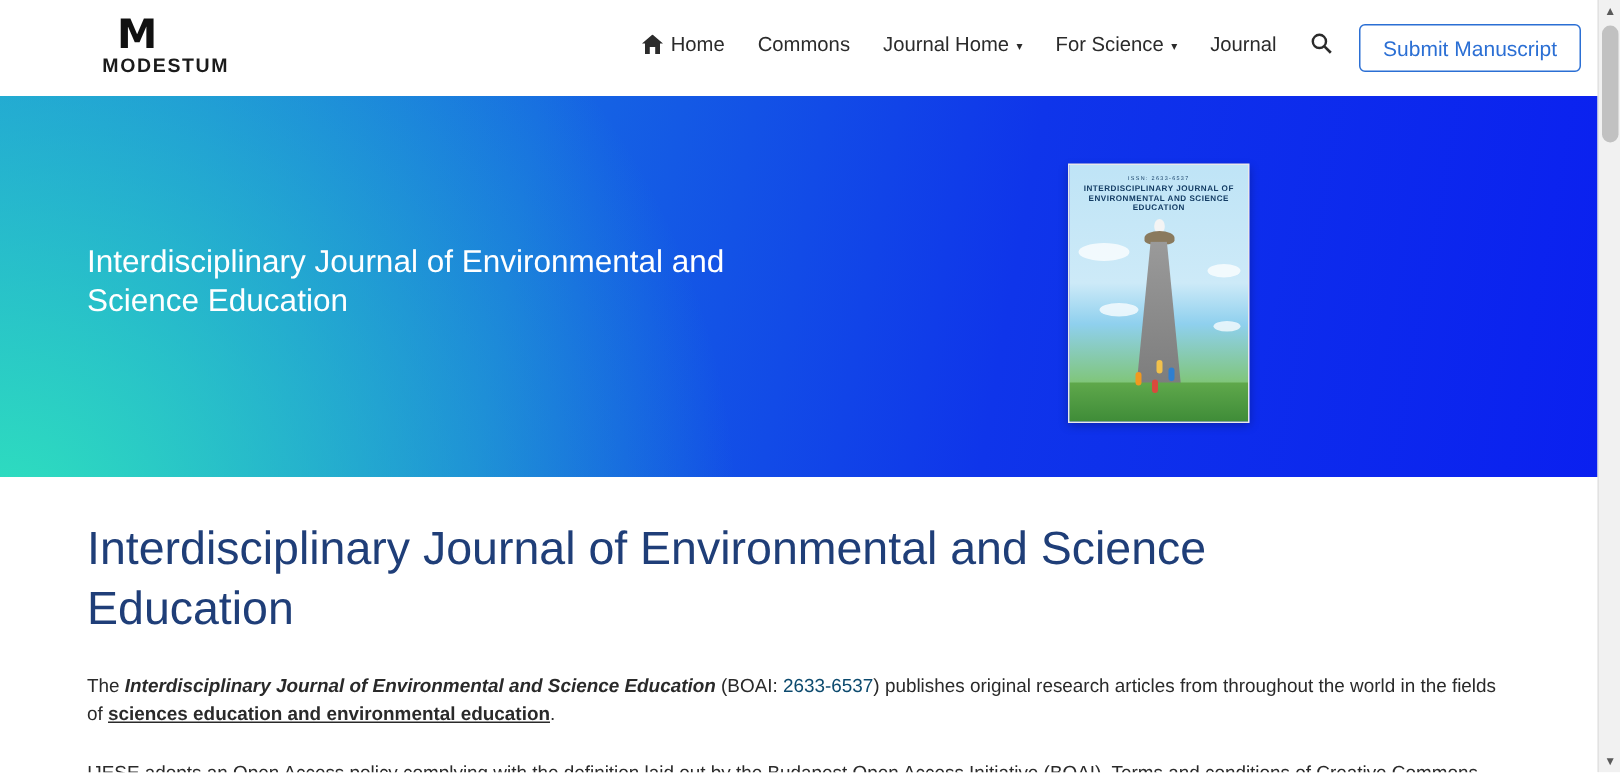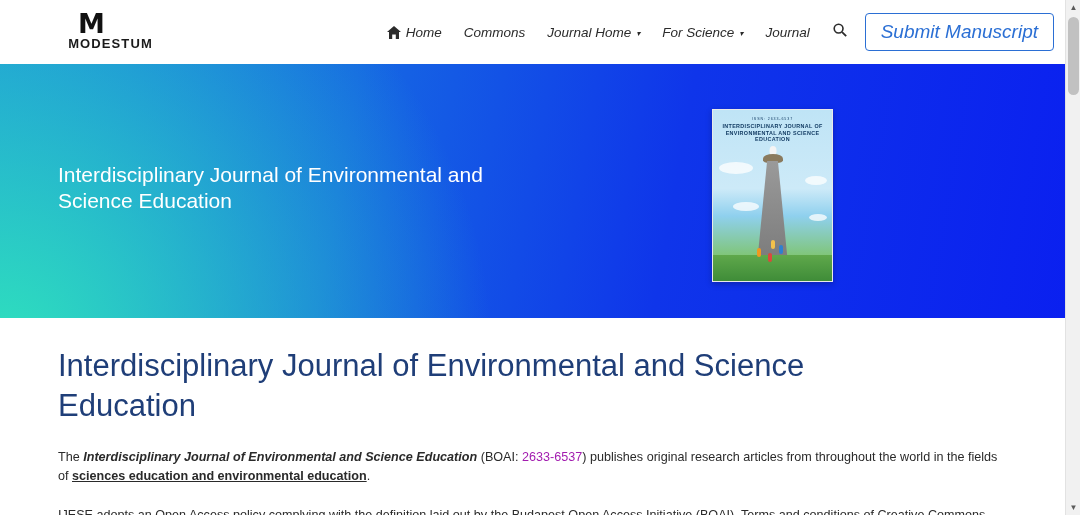--- a/index.html
+++ b/index.html
@@ -53,23 +53,22 @@
     font-size: 27px; font-weight: bold; color: #111;
     line-height: 22px; letter-spacing: -1px;
     font-family: "DejaVu Sans", sans-serif;
   }
   .logo-text {
     font-size: 13px; letter-spacing: 1.1px; color: #1b1b1b;
     margin-top: 1px; font-weight: bold; margin-left: 39px;
   }
   .nav {
     margin-left: auto;
-    display: flex; align-items: center;
+    display: flex; align-items: flex-start;
     gap: 0px;
-    font-style: italic;
   }
   .nav-item {
     font-size: 13.5px; color: #2b2b2b;
     padding: 6px 11px;
     display: flex; align-items: center; gap: 5px;
     white-space: nowrap;
     cursor: pointer;
   }
   .nav-item .caret {
     font-size: 8px; color: #2b2b2b; position: relative; top: 1px;
@@ -78,21 +77,21 @@
   .search-btn {
     padding: 6px 10px 6px 12px;
     display: flex; align-items: center;
     cursor: pointer;
   }
   .submit-btn {
     margin-left: 8px;
     border: 1px solid #2b6fd4;
     color: #2b6fd4;
     background: #fff;
-    font-size: 19px;
+    font-size: 14px;
     border-radius: 4px;
     padding: 7px 15px;
     white-space: nowrap;
     cursor: pointer;
   }
   
   .hero {
     position: relative;
     height: 254px;
     background:
@@ -185,21 +184,21 @@
   }
   .para {
     font-size: 12.6px;
     line-height: 19px;
     color: #2a2a2a;
     margin: 0 0 20px 0;
     max-width: 945px;
   }
   .para .em { font-style: italic; font-weight: bold; }
   .para .bold { font-weight: bold; text-decoration: underline; }
-  .para a { color: #a21caf; text-decoration: none; }
+  .para a { color: #0c4a6e; text-decoration: none; }
   .para.clipped { max-height: 30px; overflow: hidden; }
 </style>
 </head>
 <body>
 
 <div id="page">
 
   <div class="header">
 
     <div class="logo">

